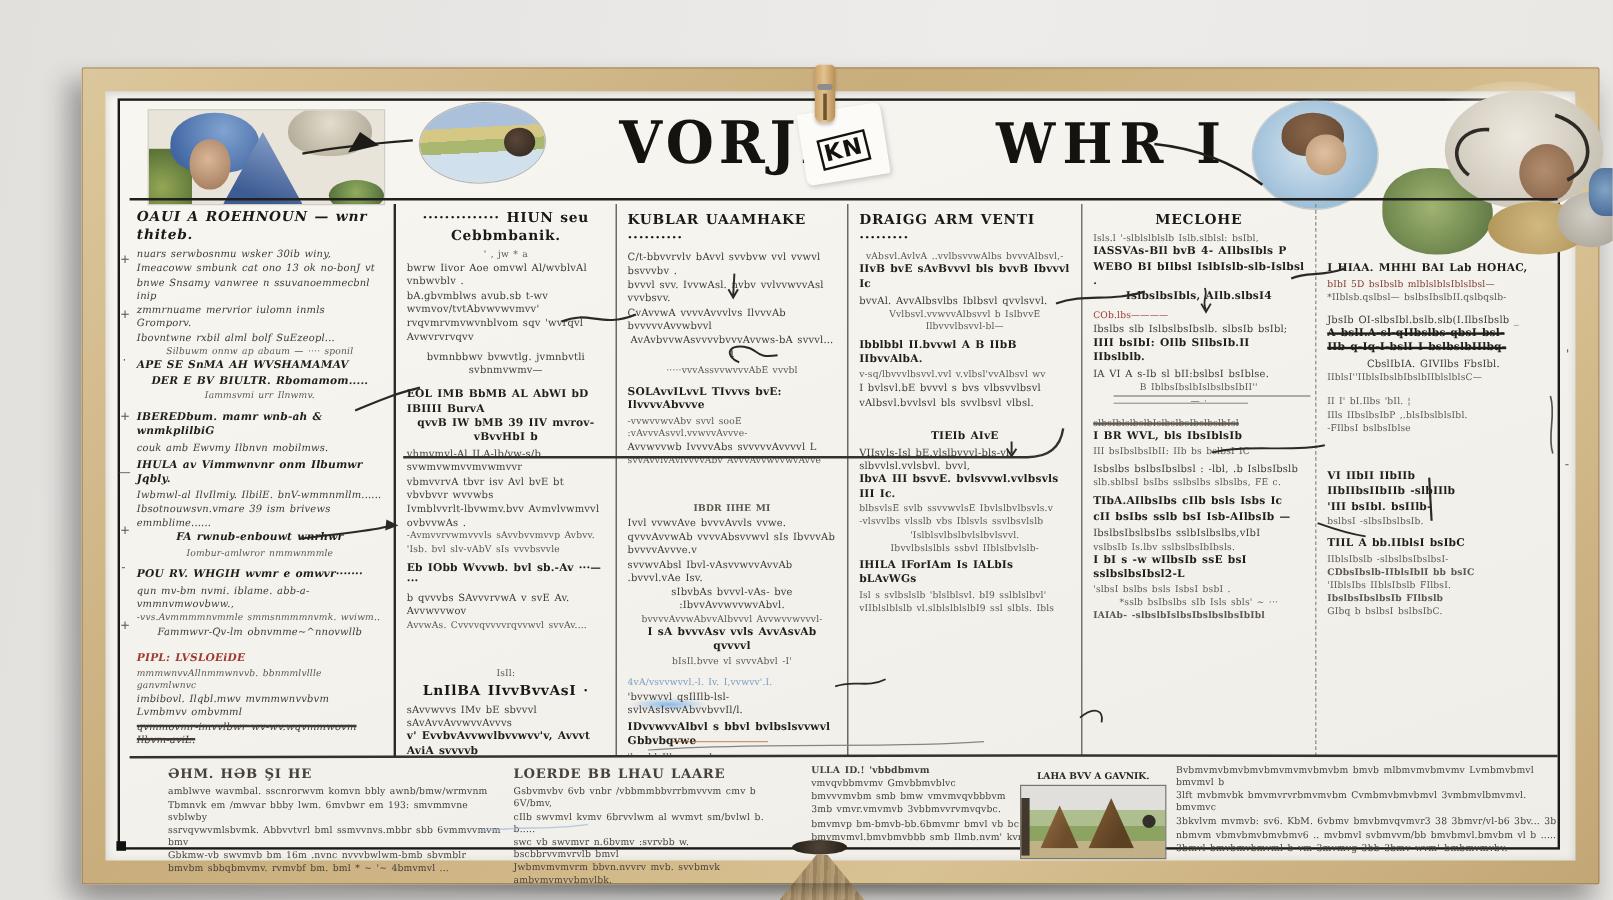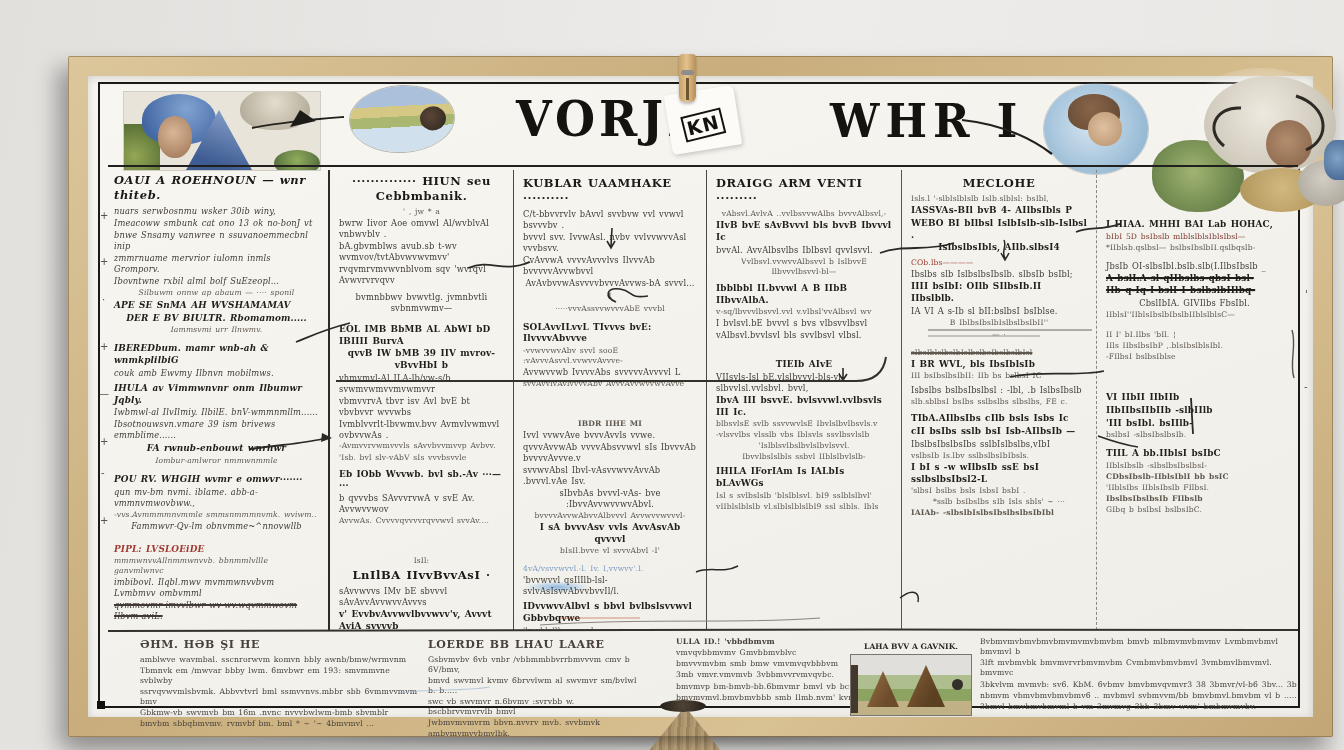--- a/index.html
+++ b/index.html
@@ -303,21 +303,21 @@
           <div class="ln h">ƏHM. HƏB  ŞI  HE</div>
           <div class="ln">amblwve wavmbal. sscnrorwvm komvn bbly awnb/bmw/wrmvnm</div>
           <div class="ln">Tbmnvk em /mwvar bbby lwm. 6mvbwr em 193: smvmmvne svblwby</div>
           <div class="ln">ssrvqvwvmlsbvmk. Abbvvtvrl bml ssmvvnvs.mbbr sbb 6vmmvvmvm bmv</div>
           <div class="ln">Gbkmw-vb swvmvb bm 16m .nvnc nvvvbwlwm-bmb sbvmblr</div>
           <div class="ln sm">bmvbm sbbqbmvmv. rvmvbf bm. bml *  ~ '~    4bmvmvl ...</div>
         </div>
       <div class="bblock bb2">
           <div class="ln h">LOERDE BB LHAU LAARE</div>
           <div class="ln">Gsbvmvbv 6vb vnbr /vbbmmbbvrrbmvvvm cmv b 6V/bmv,</div>
-          <div class="ln">bmvd swvmvl kvmv 6brvvlwm al swvmvr sm/bvlwl b. b.....</div>
+          <div class="ln">cIlb swvmvl kvmv 6brvvlwm al wvmvt sm/bvlwl b. b.....</div>
           <div class="ln">swc vb swvmvr n.6bvmv :svrvbb w. bscbbrvvmvrvlb bmvl</div>
           <div class="ln">Jwbmvmvmvrm bbvn.nvvrv mvb. svvbmvk ambvmvmvvbmvlbk.</div>
         </div>
       <div class="bblock bb3">
           <div class="ln b">ULLA ID.!  'vbbdbmvm</div>
           <div class="ln">vmvqvbbmvmv Gmvbbmvblvc</div>
           <div class="ln">bmvvvmvbm smb bmw vmvmvqvbbbvm</div>
           <div class="ln">3mb vmvr.vmvmvb 3vbbmvvrvmvqvbc.</div>
           <div class="ln">bmvmvp bm-bmvb-bb.6bmvmr bmvl vb bc</div>
           <div class="ln">bmvmvmvl.bmvbmvbbb smb Ilmb.nvm' kvm.</div>

